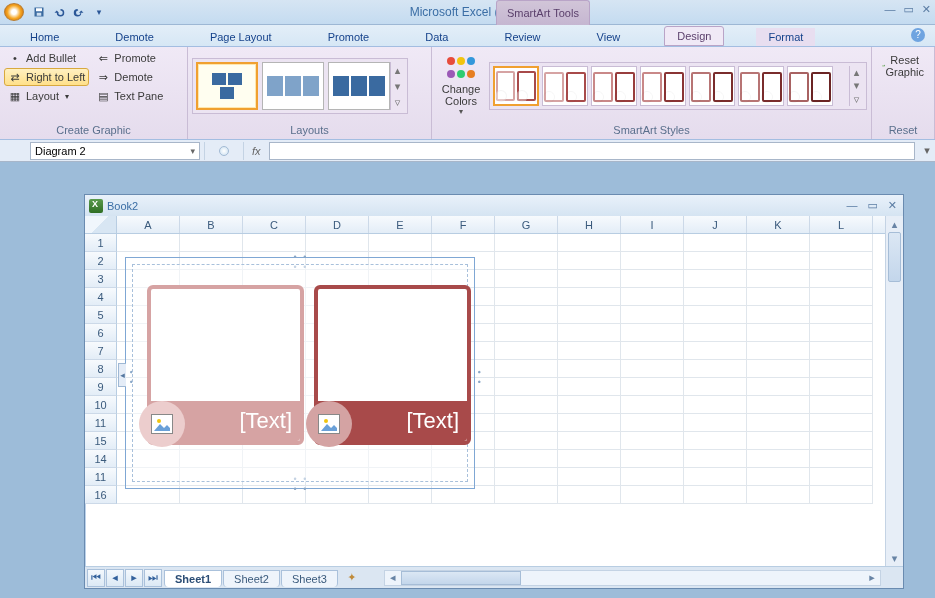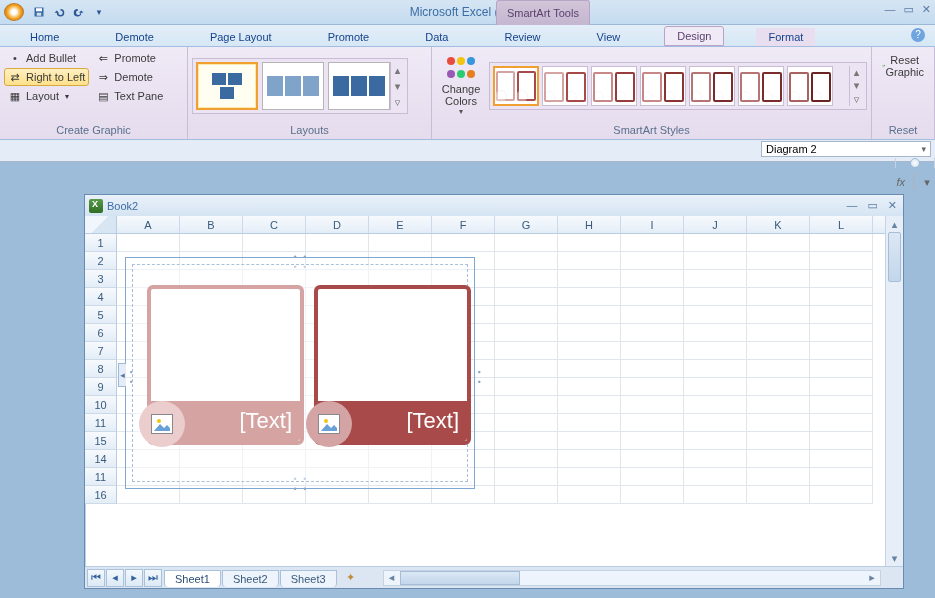--- a/index.html
+++ b/index.html
@@ -46,21 +46,21 @@
 .cc-ico span { width:8px; height:8px; border-radius:50%; }
 
 .style-thumb { width:46px; height:40px; border:1px solid #c9bcd5; background:#fff; display:flex; align-items:flex-end; }
 .style-thumb.sel { border:2px solid #f0a030; }
 .st-box { flex:1; margin:3px 1px; height:30px; border:2px solid; border-radius:2px; position:relative; }
 .st-box::after { content:""; position:absolute; bottom:-3px; left:-3px; width:10px;height:10px; border-radius:50%; background:inherit; opacity:.4; border:1px solid rgba(0,0,0,.1); }
 
 .reset { width:50px; text-align:center; display:flex; flex-direction:row; align-items:center; justify-content:center; padding:4px; }
 
 
-.fbar { height:22px; background:#e4ecf7; border-bottom:1px solid #a8b6c9; display:flex; align-items:flex-end;flex-direction:column; }
+.fbar { height:22px; background:#e4ecf7; border-bottom:1px solid #a8b6c9; display:flex; align-items:center; }
 .namebox { width:170px; border:1px solid #a8b6c9; background:#fff; margin:1px 4px 1px 30px; padding:1px 4px; height:18px; display:flex; align-items:center; justify-content:space-between; }
 .namebox .dd { color:#666; font-size:9px; }
 .fxarea { display:flex; align-items:center; flex:1; }
 .fx-lbl { font-style:italic; color:#666; margin:8px 8px; }
 .fx-input { flex:1; border:1px solid #a8b6c9; background:#fff; height:18px; margin-right:4px; }
 .fbar-exp { width:16px; text-align:center; color:#666; }
 .wb-area { position:absolute; left:0; right:0; top:162px; bottom:0; }
 .wb-win { position:absolute; left:84px; top:32px; width:820px; height:395px; background:#fff; border:1px solid #6a8bb0; box-shadow:0 0 0 1px #bcd2ea inset; }
 .wb-title { height:21px; background:linear-gradient(#e9f1fa,#d5e4f2); display:flex; align-items:center; padding:0 4px; color:#3b6ea5; position:relative; }
 .wb-title .xl-ico { width:14px;height:14px; background:linear-gradient(#5a9a4d,#2f6e23); margin-right:4px; border-radius:2px; position:relative; }
@@ -98,21 +98,21 @@
 
 .vscroll { position:absolute; right:0; top:21px; bottom:22px; width:18px; background:#e7eef7; border-left:1px solid #c4d3e4; }
 .vscroll .arr { height:16px; text-align:center; color:#6884a5; line-height:16px; }
 .vscroll .thumb { position:absolute; top:16px; left:2px; right:2px; height:50px; background:linear-gradient(#dbe7f4,#c3d6eb); border:1px solid #a6bdd7; border-radius:2px; }
 
 
 .sheet-bar { position:absolute; bottom:0; left:0; right:0; height:22px; background:#dbe6f2; display:flex; align-items:center; border-top:1px solid #b8cde2; }
 .nav-btns { display:flex; margin-left:2px; }
 .nav-btns div { width:18px; height:18px; display:flex; align-items:center; justify-content:center; color:#33619c; border:1px solid #aac1db; margin-right:1px; background:linear-gradient(#f3f8fd,#dce9f5); }
 .sheet-tab { padding:2px 10px; background:#eef4fb; border:1px solid #aac1db; border-bottom:none; margin-left:1px; color:#3a5a7c; border-radius:0 0 4px 4px; transform:translateY(1px); }
-.sheet-tab.active { background:#fff; font-weight:normal; color:#2b4d75;}
+.sheet-tab.active { background:#fff; font-weight:bold; color:#2b4d75;}
 .sheet-new { width:24px; text-align:center; color:#c08b3a; margin-left:2px; }
 .hscroll { flex:1; margin:0 4px 0 20px; height:16px; background:#eef4fb; border:1px solid #c4d3e4; position:relative; display:flex; }
 .hscroll .harr { width:16px; text-align:center; color:#6884a5;}
 .hscroll .htrack { flex:1; position:relative; }
 .hscroll .hthumb { position:absolute; left:0; top:0; bottom:0; width:120px; background:linear-gradient(#dbe7f4,#c3d6eb); border:1px solid #a6bdd7; }
 .corner-grip { width:18px; height:18px; }
 </style>
 </head>
 <body>
 

